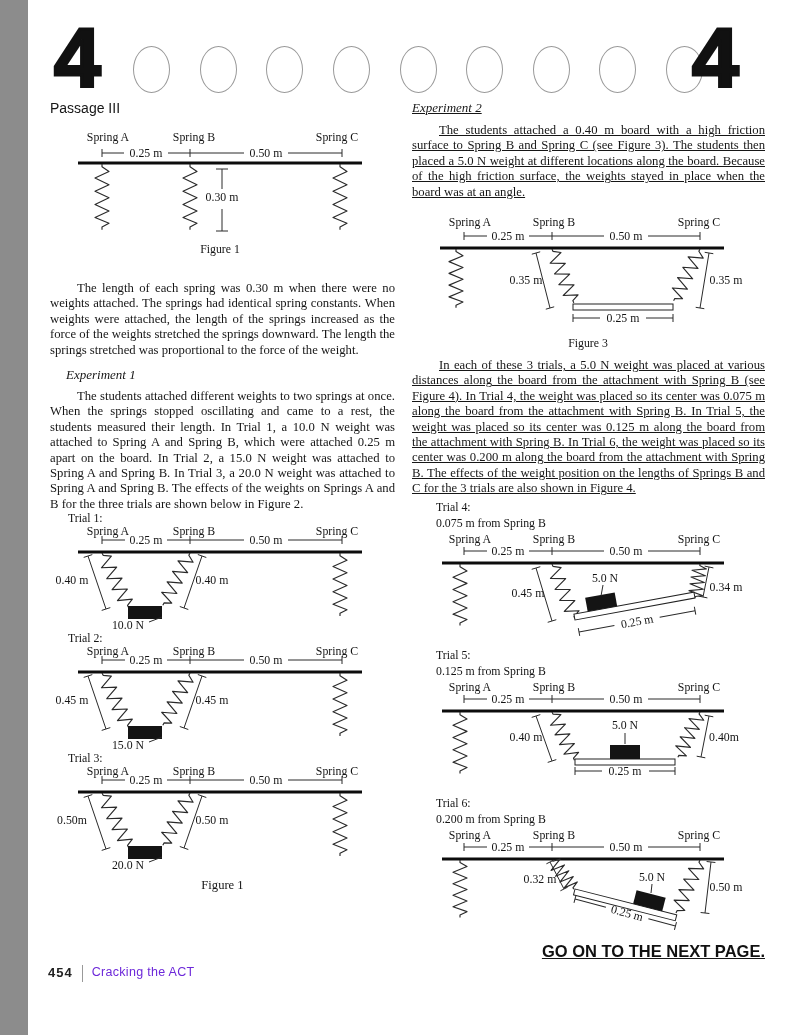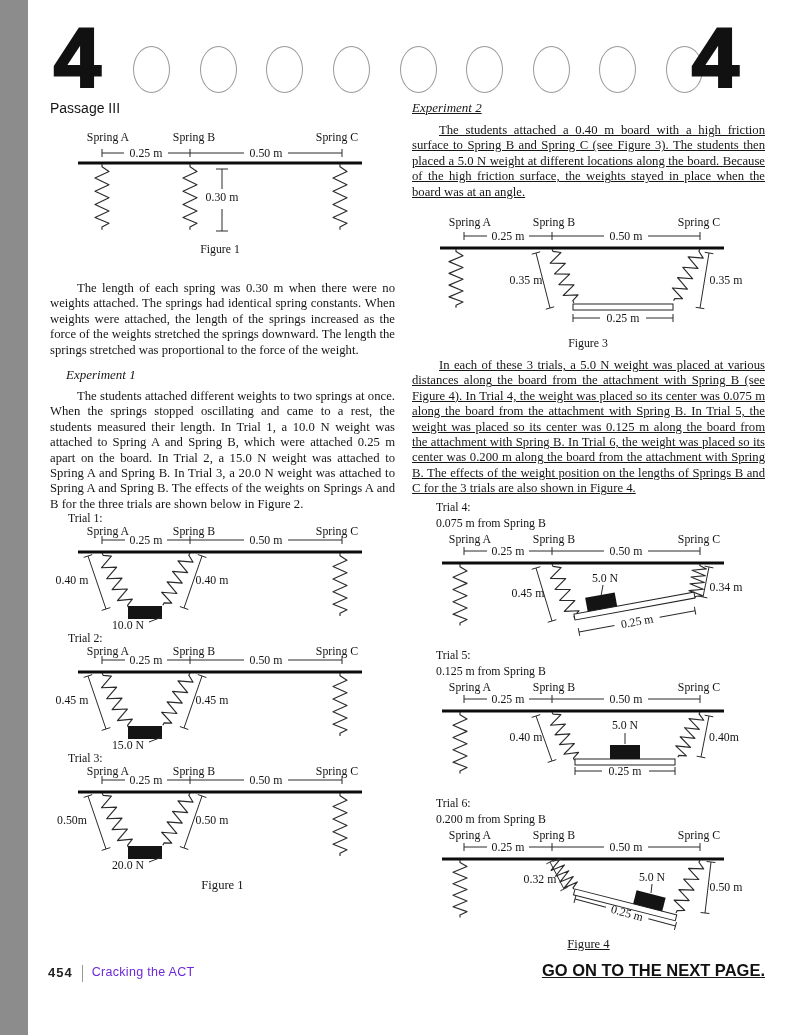--- a/index.html
+++ b/index.html
@@ -406,21 +406,20 @@
           <line class="ln" x1="148.4" y1="93.8" x2="155.6" y2="90.2"></line>
         <text class="ft" x="128" y="86" text-anchor="middle">0.32 m</text>
       </g>
       <g>
         <line class="ln" x1="299" y1="65" x2="293" y2="116"></line>
         <line class="ln" x1="294.6" y1="64.5" x2="303.4" y2="65.5"></line>
           <line class="ln" x1="288.6" y1="115.5" x2="297.4" y2="116.5"></line>
         <text class="ft" x="314" y="94" text-anchor="middle">0.50 m</text>
       </g>
     </svg>
-    <div class="fig-caption" style="margin-top:4px">Figure 4</div>
 
     <div class="go-on">GO ON TO THE NEXT PAGE.</div>
   </div>
 
   <div class="footer">
     <span class="pagenum">454</span>
     <span class="divider"></span>
     <span class="book">Cracking the ACT</span>
   </div>
 </div>

